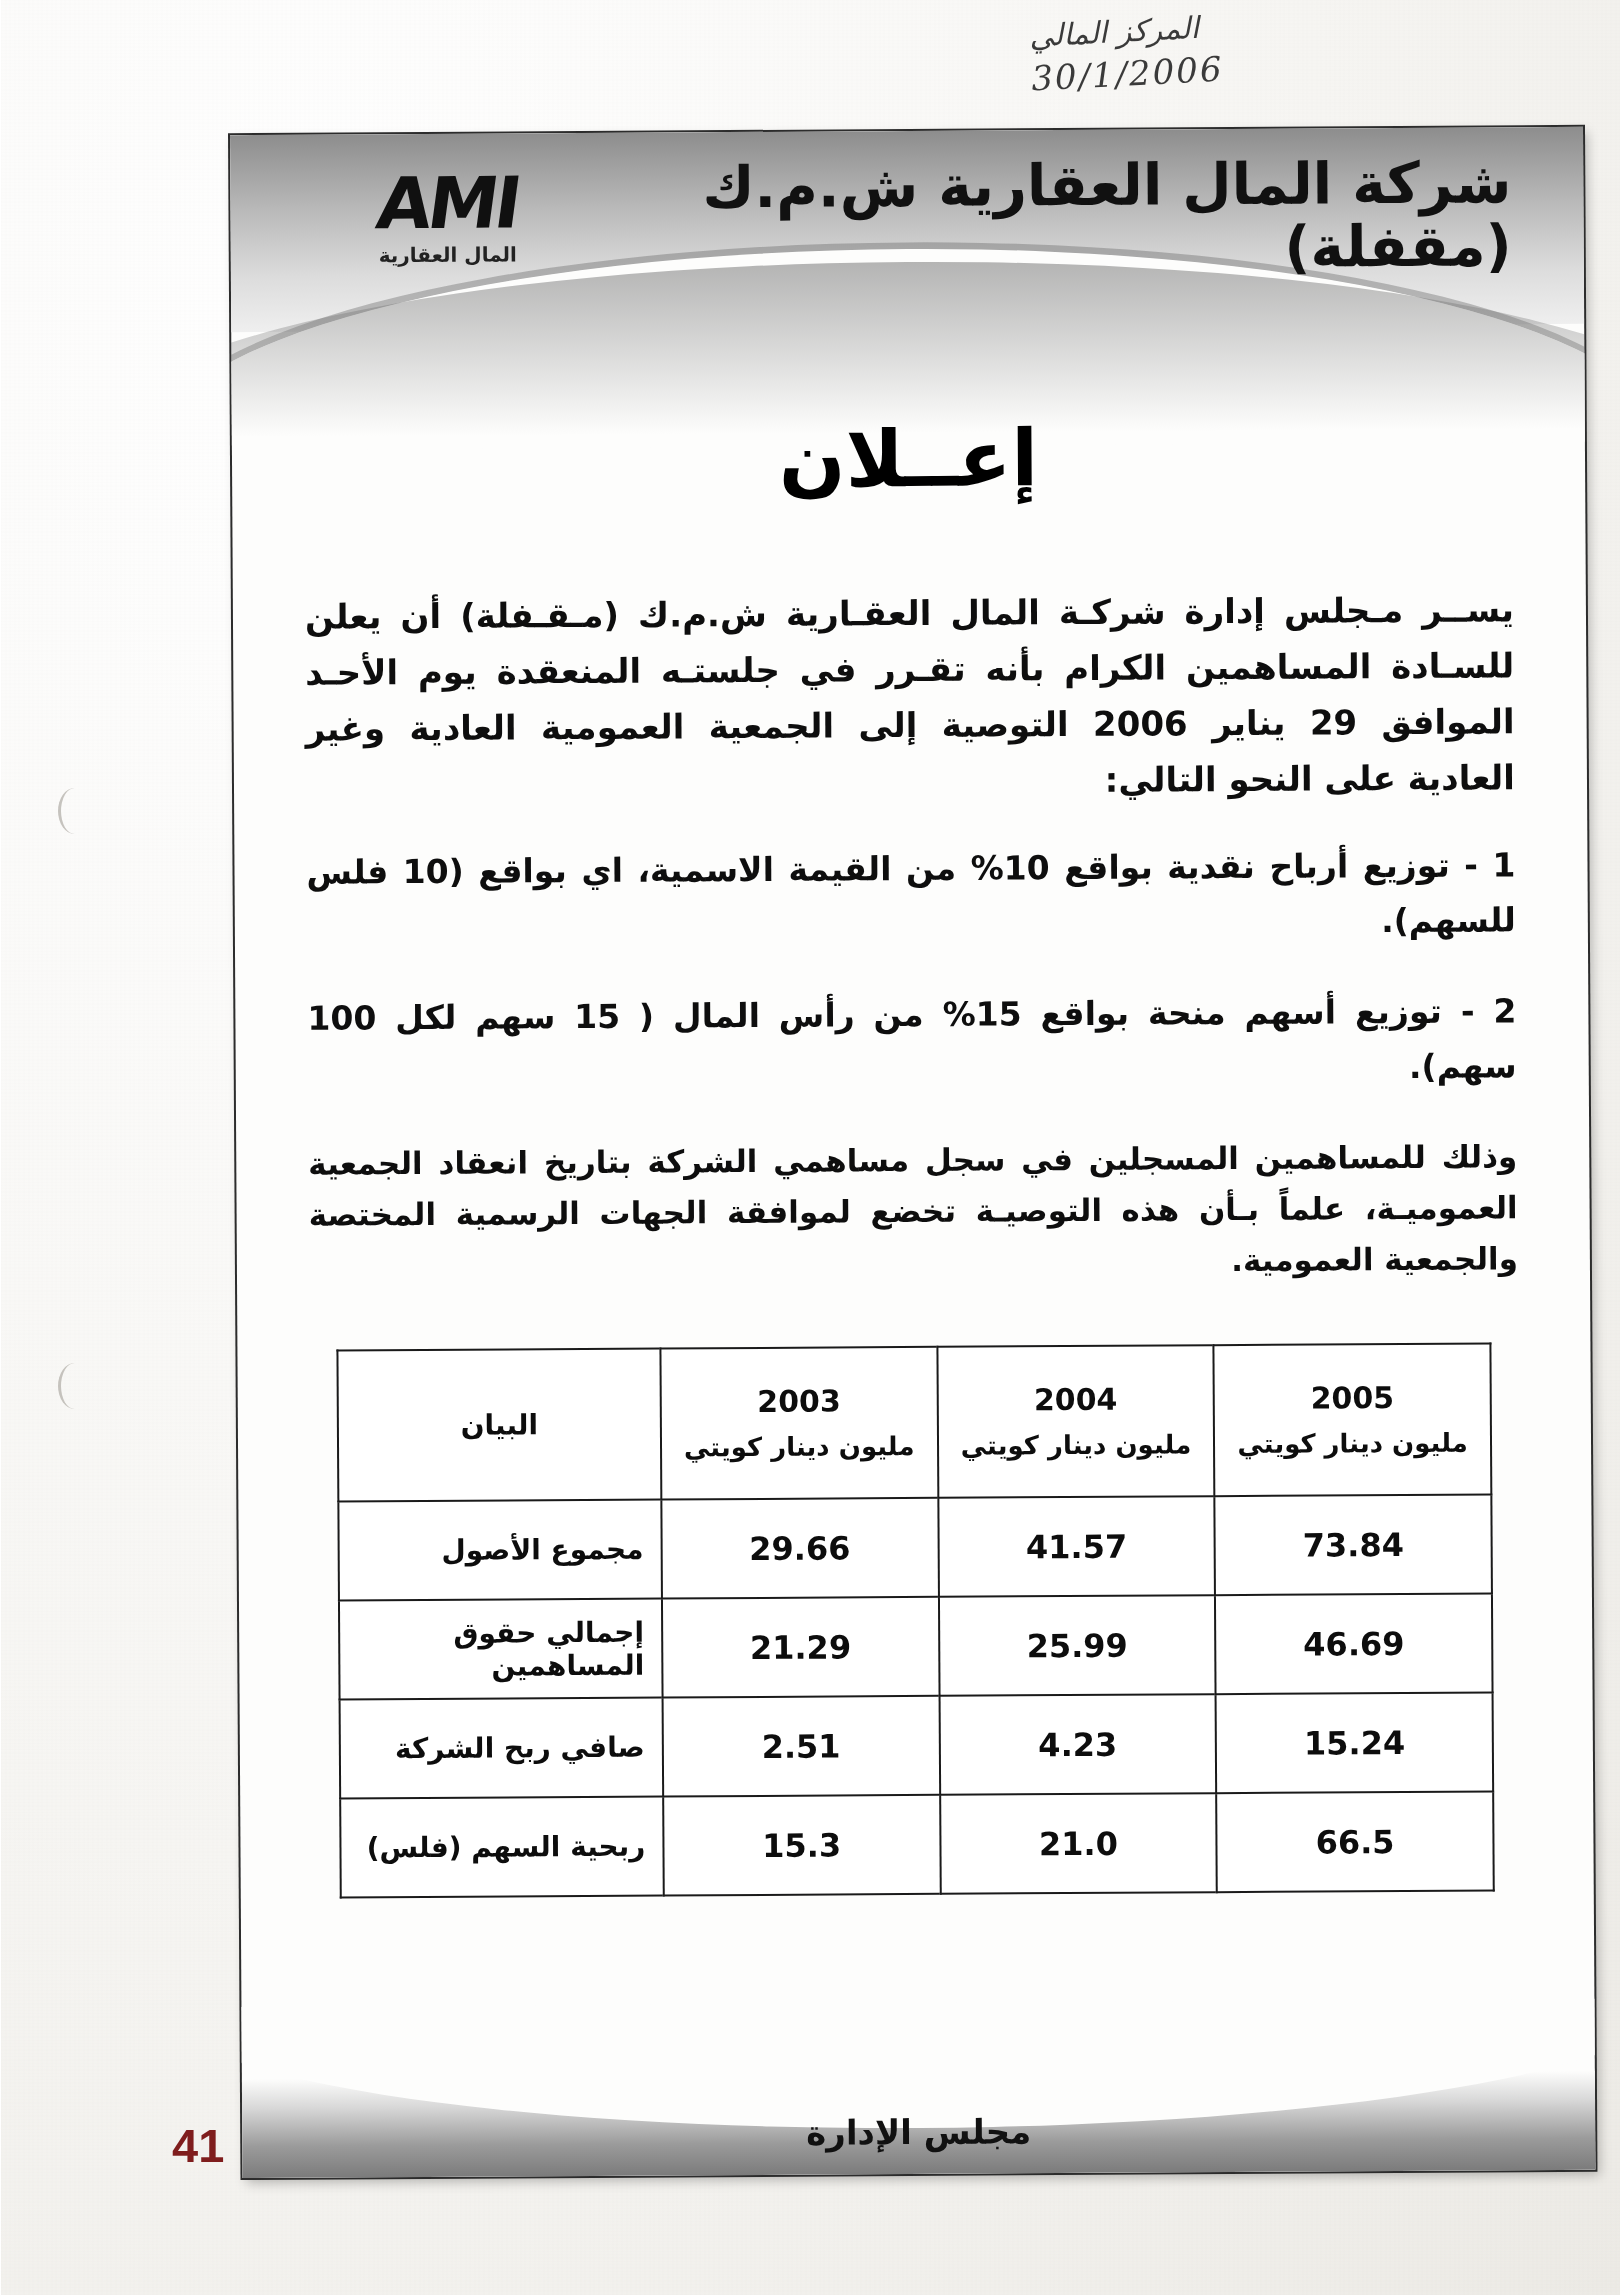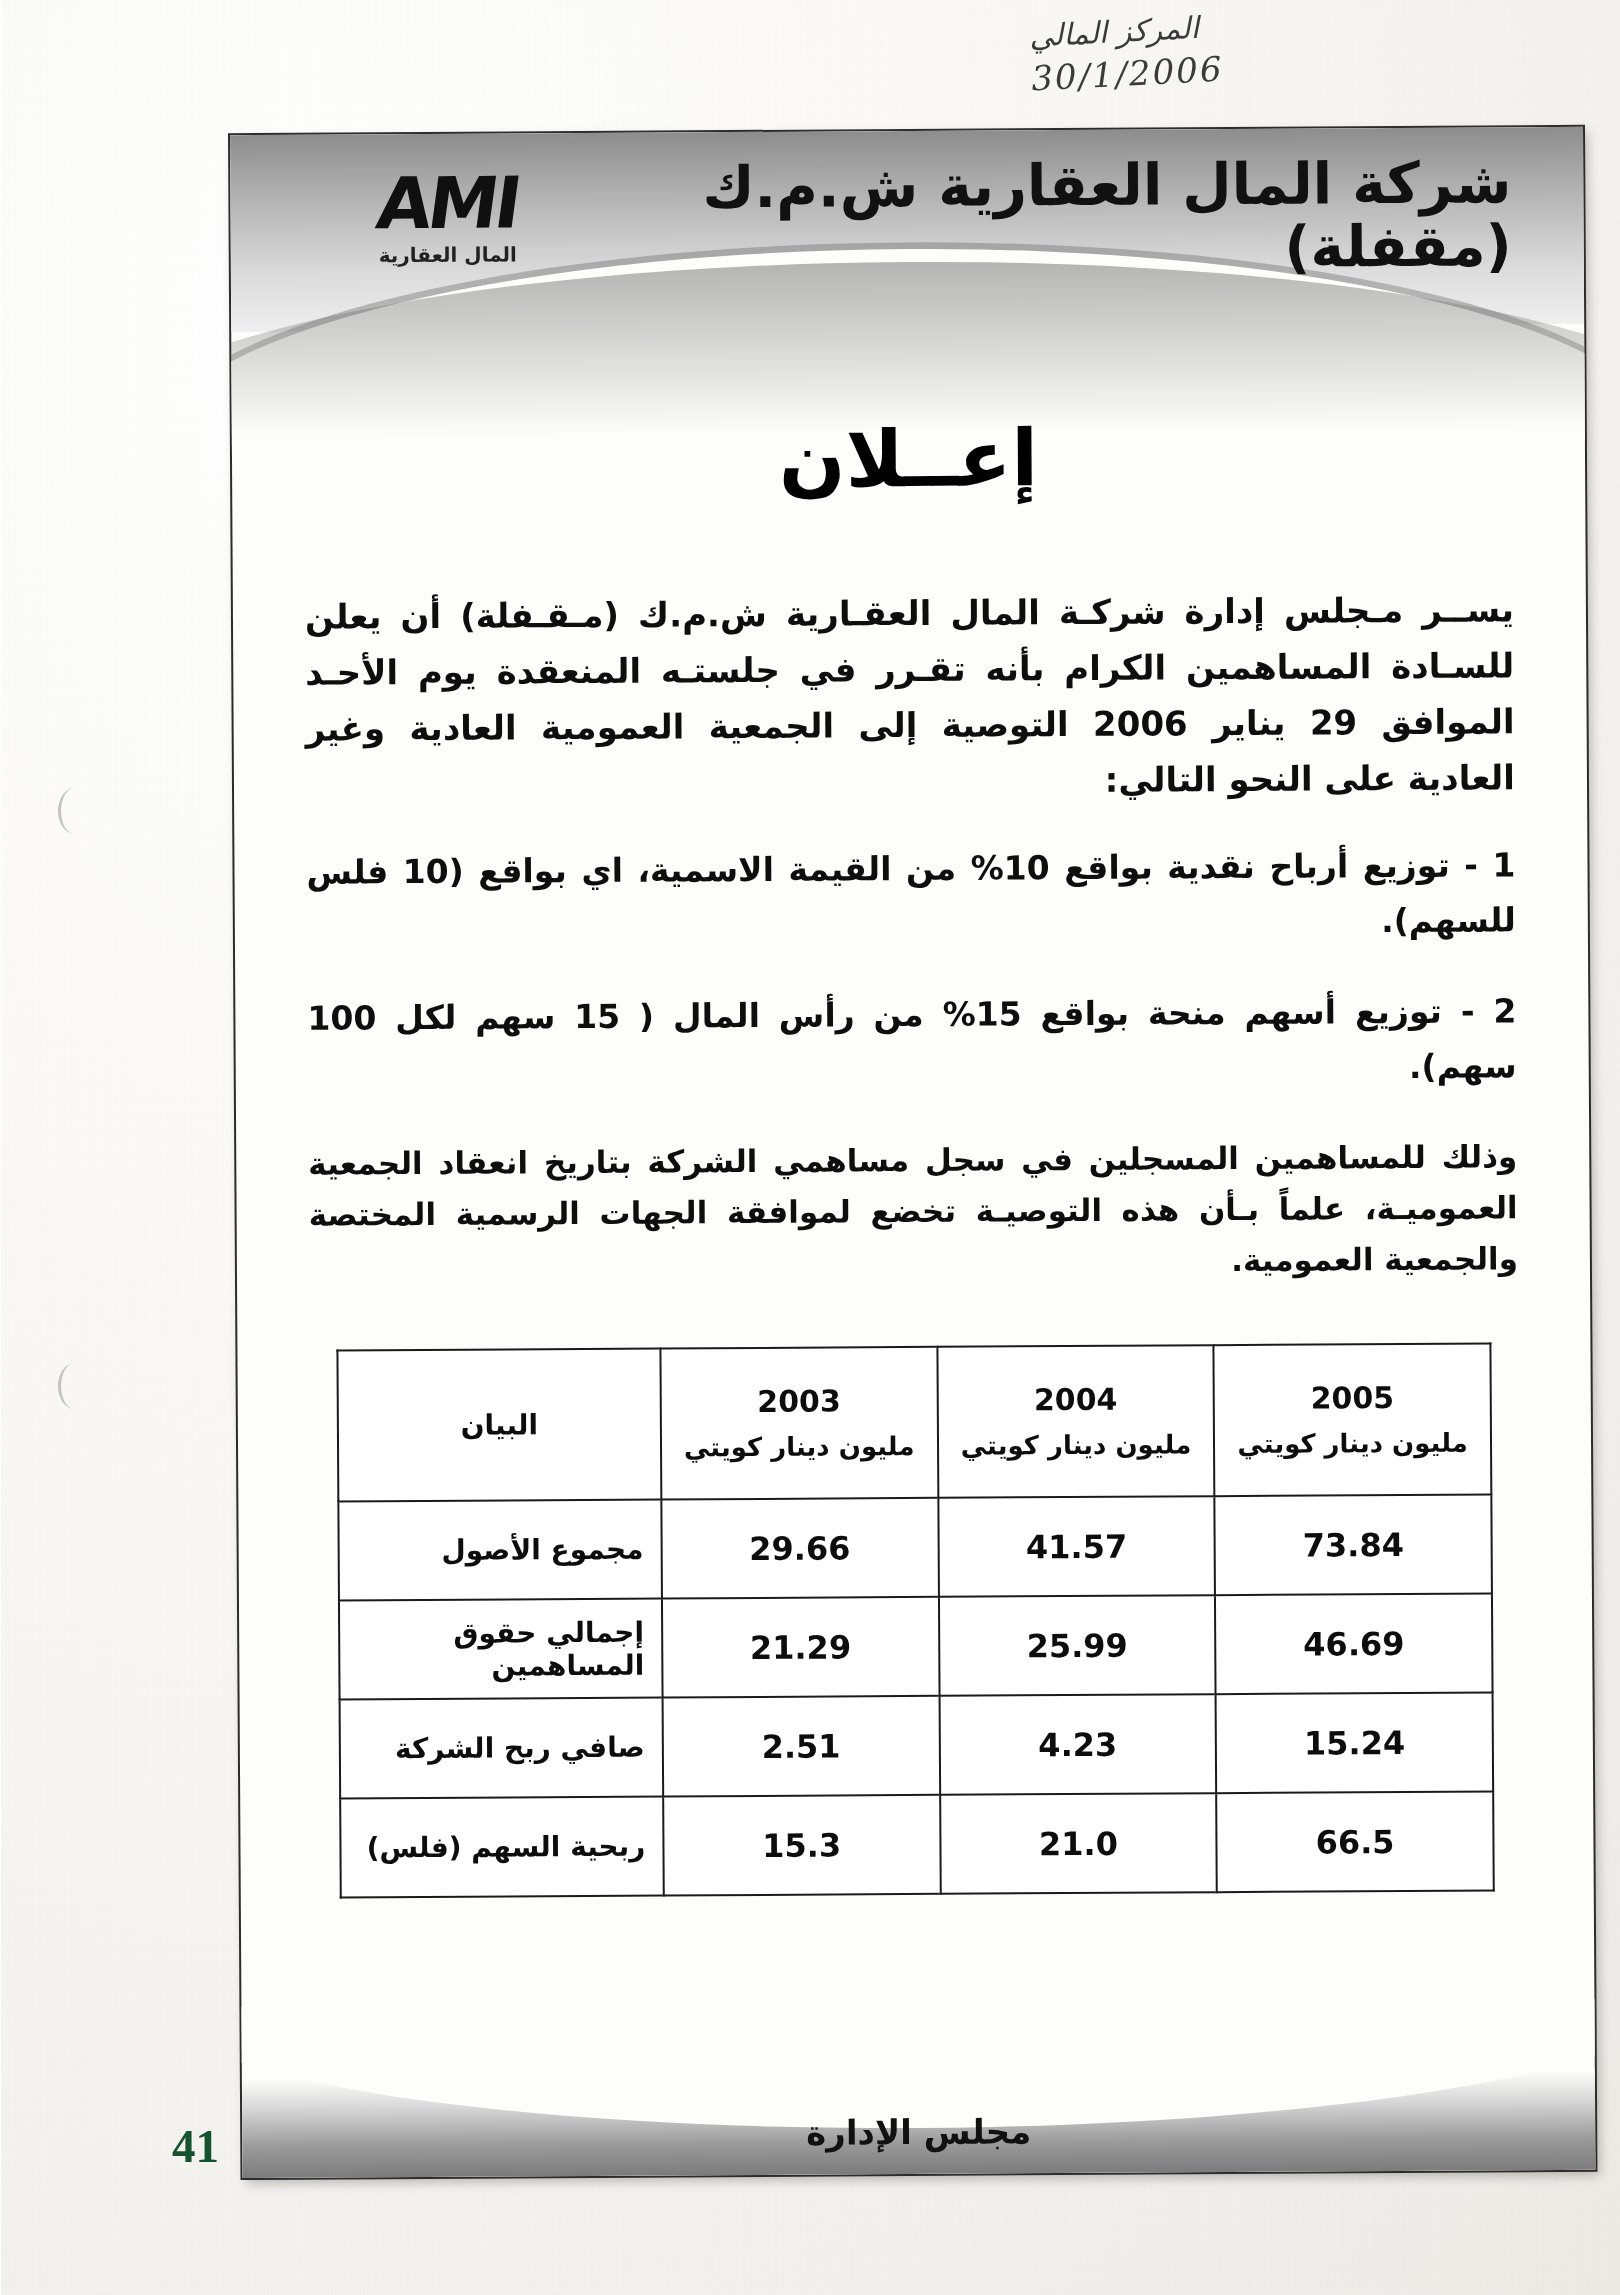--- a/index.html
+++ b/index.html
@@ -272,24 +272,24 @@
     font-weight: 700;
     font-size: 34px;
     color: #111;
   }
 
   
   .page-number {
     position: absolute;
     left: 172px;
     bottom: 122px;
-    font-family: Liberation Serif, serif;
+    font-family: Liberation Sans, sans-serif;
     font-weight: 700;
     font-size: 47px;
-    color: #14532d;
+    color: #7f1d1d;
     z-index: 5;
   }
 
   
   .tilt { transform: rotate(-0.35deg); transform-origin: 50% 0; }
 </style>
 </head>
 <body>
 
 <div class="page-scan">

